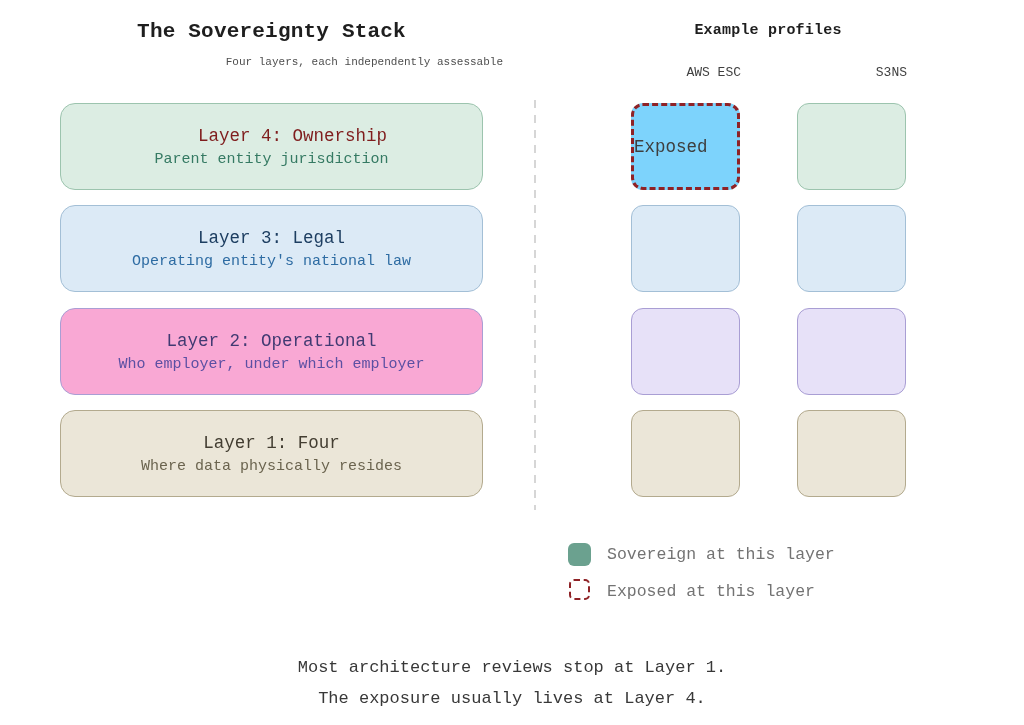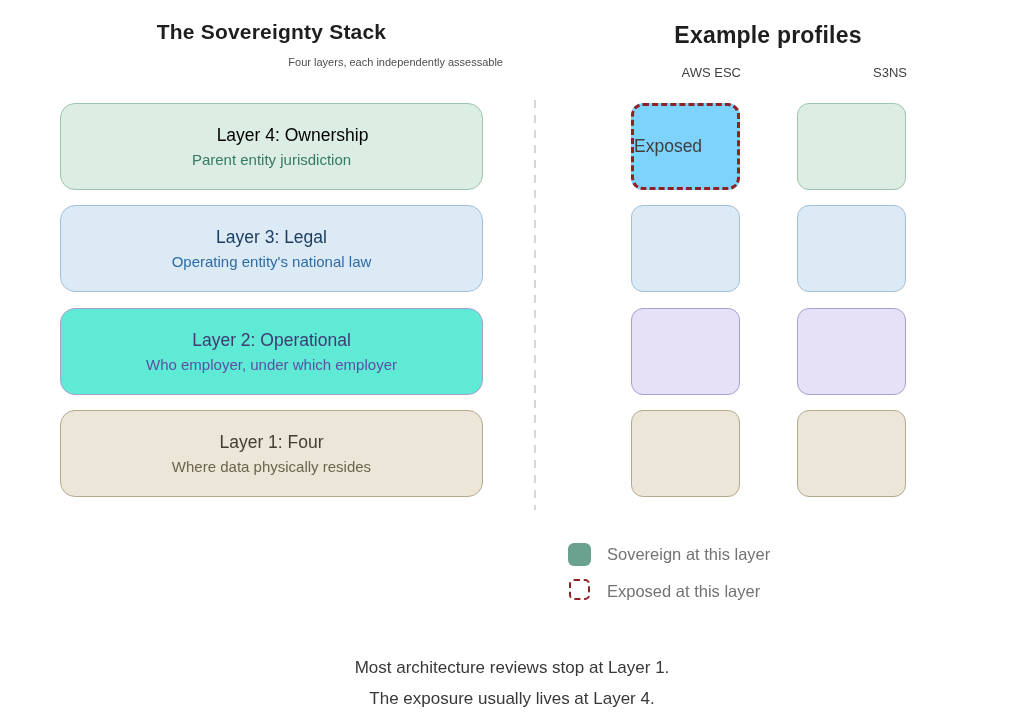--- a/index.html
+++ b/index.html
@@ -2,21 +2,21 @@
 <html><head>
 <meta charset="utf-8">
 <style>
   * { margin: 0; padding: 0; box-sizing: border-box; }
   html, body { background: #ffffff; }
   .canvas {
     position: relative;
     width: 1024px;
     height: 725px;
     background: #ffffff;
-    font-family: Liberation Sans, sans-serif;
+    font-family: Liberation Mono, monospace;
     overflow: hidden;
     padding-left: 32px;
   }
   
   .stack-title {
     position: absolute; left: 60px; top: 20px; width: 423px;
     text-align: center; font-size: 21px; font-weight: 600; color: #1e1e1e;
     letter-spacing: 0.2px;
   }
   .stack-subtitle {
@@ -36,21 +36,21 @@
   .box-title { font-size: 17.5px; font-weight: 500; }
   .box-subtitle { font-size: 15px; }
   
   .divider {
     position: absolute; left: 534px; top: 100px; width: 2px; height: 410px;
     background: repeating-linear-gradient(to bottom, #d6d6d6 0px, #d6d6d6 8px, transparent 8px, transparent 15px);
   }
   
   .profiles-title {
     position: absolute; left: 629px; top: 22px; width: 278px;
-    text-align: center; font-size: 23px; font-weight: 600; color: #1e1e1e;
+    text-align: center; font-size: 15px; font-weight: 600; color: #1e1e1e;
     letter-spacing: 0.2px;
   }
   .col-label {
     position: absolute; top: 65px; width: 110px;
     text-align: right; font-size: 13px; color: #3f3f3f;
   }
   .col-label.col-aws { left: 631px; }
   .col-label.col-s3ns { left: 797px; }
   .cell {
     position: absolute; width: 109px; height: 87px;
@@ -88,28 +88,28 @@
 </style>
 </head>
 <body>
 
 <div class="canvas">
 
   <div class="stack-title">The Sovereignty Stack</div>
   <div class="stack-subtitle">Four layers, each independently assessable</div>
 
   <div class="stack-box row-0" style="background: rgb(220, 237, 227); border-color: rgb(156, 196, 174);">
-    <div class="box-title" style="color: #000000; margin-left: 42px;">Layer 4: Ownership</div>
+    <div class="box-title" style="color: #7f1d1d; margin-left: 42px;">Layer 4: Ownership</div>
     <div class="box-subtitle" style="color: rgb(53, 122, 99);">Parent entity jurisdiction</div>
   </div>
   <div class="stack-box row-1" style="background: rgb(220, 234, 246); border-color: rgb(163, 191, 214);">
     <div class="box-title" style="color: rgb(29, 62, 97);">Layer 3: Legal</div>
     <div class="box-subtitle" style="color: rgb(46, 108, 163);">Operating entity's national law</div>
   </div>
-  <div class="stack-box row-2" style="background: #5eead4; border-color: rgb(169, 158, 212);">
+  <div class="stack-box row-2" style="background: #f9a8d4; border-color: rgb(169, 158, 212);">
     <div class="box-title" style="color: rgb(65, 58, 114);">Layer 2: Operational</div>
     <div class="box-subtitle" style="color: rgb(92, 80, 163);">Who employer, under which employer</div>
   </div>
   <div class="stack-box row-3" style="background: rgb(235, 230, 216); border-color: rgb(179, 170, 142);">
     <div class="box-title" style="color: rgb(67, 62, 50);">Layer 1: Four</div>
     <div class="box-subtitle" style="color: rgb(107, 100, 79);">Where data physically resides</div>
   </div>
 
   <div class="divider"></div>
 

